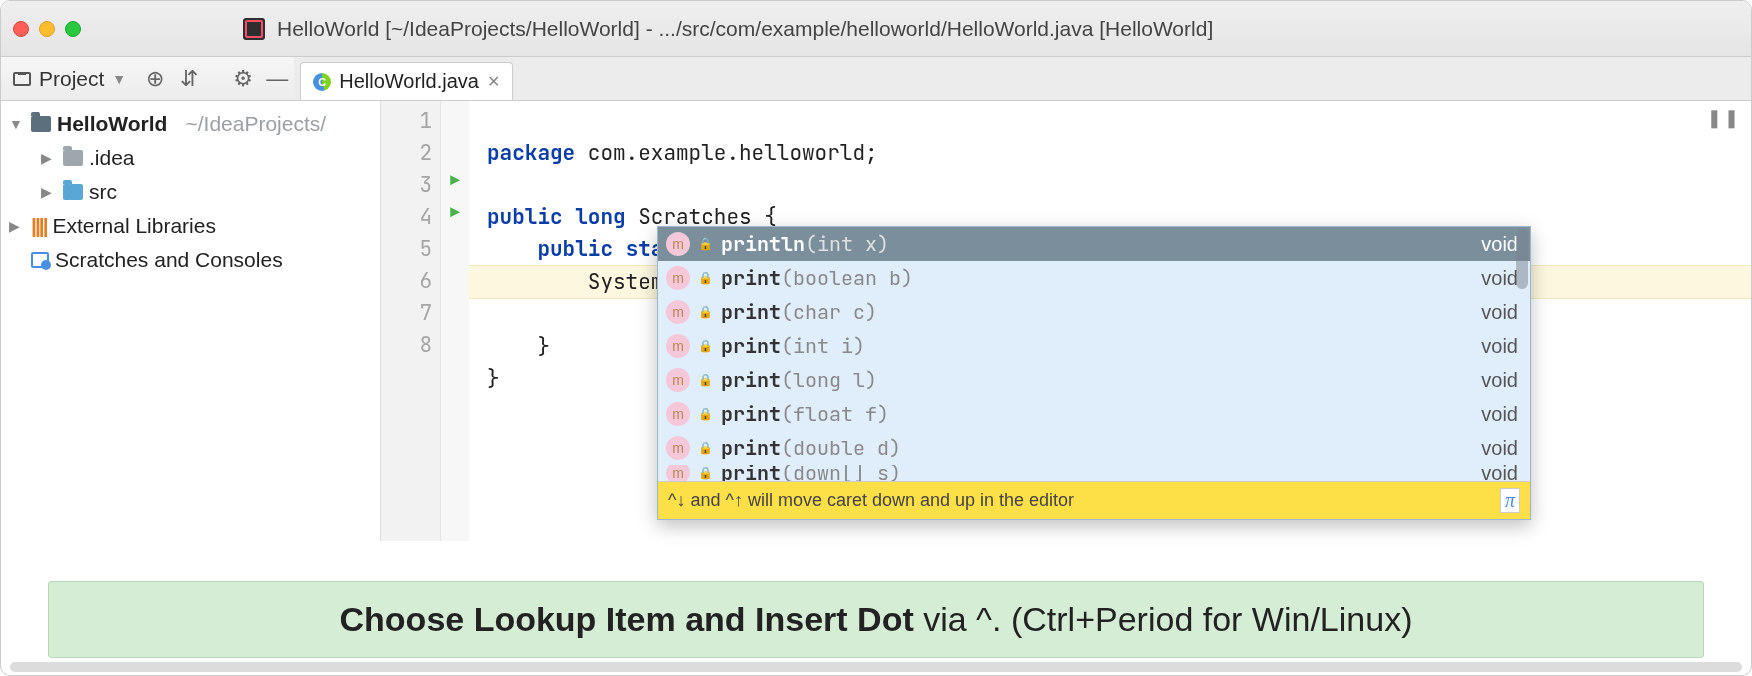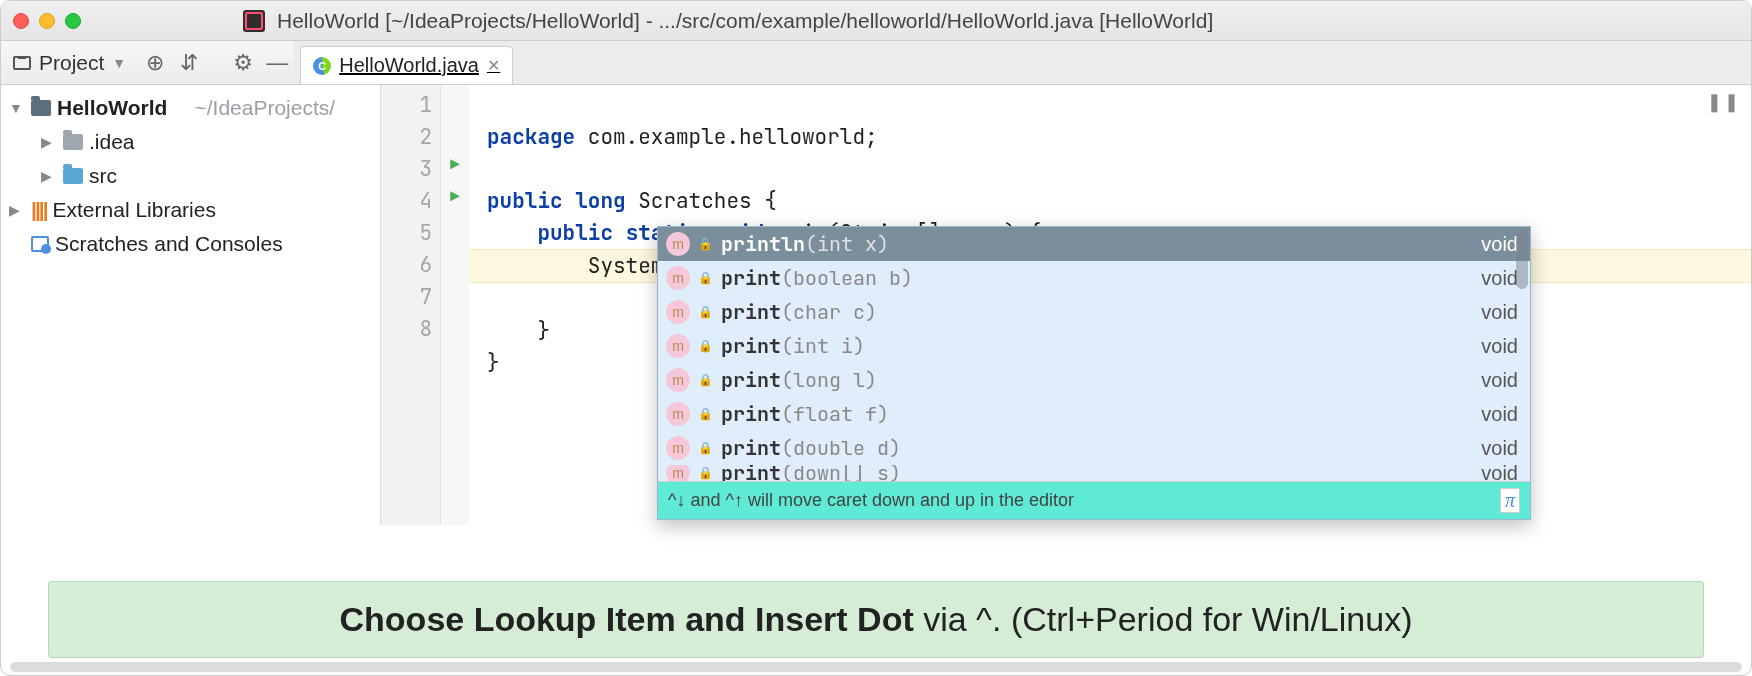--- a/index.html
+++ b/index.html
@@ -8,21 +8,21 @@
     font-size: 19px;
     background: #fff;
     width: 1752px;
     height: 676px;
     overflow: hidden;
     border: 1px solid #ccc;
     border-radius: 10px;
   }
   
   .titlebar {
-    height: 40px;
+    height: 56px;
     background: linear-gradient(#efefef,#e5e5e5);
     border-bottom: 1px solid #ccc;
     display: flex;
     align-items: center;
     padding: 11px 12px;
     gap: 12px;
   }
   .traffic { display:flex; gap:10px; }
   .dot { width:16px; height:16px; border-radius:50%; }
   .dot.red { background:#ff5f57; border:1px solid #e04640; }
@@ -61,21 +61,20 @@
     width:34px; height:34px; display:flex; align-items:center; justify-content:center;
     color:#666; font-size:22px;
   }
   .tb-sep { flex:0 0 20px; }
 
   
   .tabbar {
     flex:1; display:flex; align-items:flex-end; height:100%;
     background:#ececec;
     padding-left: 6px;
-    text-decoration: underline;
   }
   .tab {
     background:#fff; border:1px solid #ccc; border-bottom:none;
     border-radius: 4px 4px 0 0;
     height:38px; display:flex; align-items:center; gap:8px;
     padding: 0 12px;
     font-size:20px;
     color:#222;
   }
   .tab .file-icon {
@@ -111,21 +110,21 @@
     width:20px; height:16px; border-radius:2px;
     background:#9ea7ad; position:relative;
   }
   .tree-row .folder.blue { background:#5aa7d6; }
   .tree-row .folder.dark { background:#5c6f7c; }
   .tree-row .folder::before {
     content:""; position:absolute; left:0; top:-4px; width:9px; height:4px;
     background:inherit; border-radius:2px 2px 0 0;
   }
   .tree-row .bold { font-weight:700; }
-  .tree-row .muted { color:#9aa0a5; margin-left:21px; }
+  .tree-row .muted { color:#9aa0a5; margin-left:12px; }
   .tree-row.indent1 { padding-left: 40px; }
   .tree-row .iml-icon {
     width:18px; height:20px; background:#e8e8e8; border:1px solid #bbb;
     position:relative;
   }
   .tree-row .iml-icon::after { content:""; position:absolute; right:-1px; top:-1px; width:6px; height:6px; background:#fff; border-left:1px solid #bbb; border-bottom:1px solid #bbb;}
   .lib-icon { color:#e67e22; letter-spacing:-2px; font-weight:bold;}
   .scratch-icon {
     width:18px; height:16px; border:2px solid #4a90e2; border-radius:2px; position:relative;
   }
@@ -186,21 +185,21 @@
   .popup-row.sel .m-badge { background:#f4c8d8; }
   .popup-row .lock { color:#5aa765; font-size:12px; }
   .popup-row.sel .lock { color:#cfe8d4; }
   .popup-row .name { font-weight:700; color:#333; }
   .popup-row.sel .name { color:#fff; }
   .popup-row .params { color:#888; }
   .popup-row.sel .params { color:#e0e0e0; }
   .popup-row .ret { font-family:sans-serif; font-size:20px; }
   .popup-row.partial { height:16px; overflow:hidden; padding-top:0; padding-bottom:0;}
   .popup-hint {
-    background:#5eead4; border-top:1px solid #ccc;
+    background:#fde047; border-top:1px solid #ccc;
     padding:6px 10px; font-family:sans-serif; font-size:18px; color:#444;
     display:flex; justify-content:space-between; align-items:center;
   }
   .popup-hint .pi { color:#4a90e2; font-family:serif; font-style:italic; font-size:20px; border:1px solid #ccc; padding:0 4px; background:#fff;}
   .popup-scroll {
     position:absolute; right:2px; top:2px; width:12px; height:60px;
     background:rgba(120,130,140,0.5); border-radius:6px;
   }
 
   

